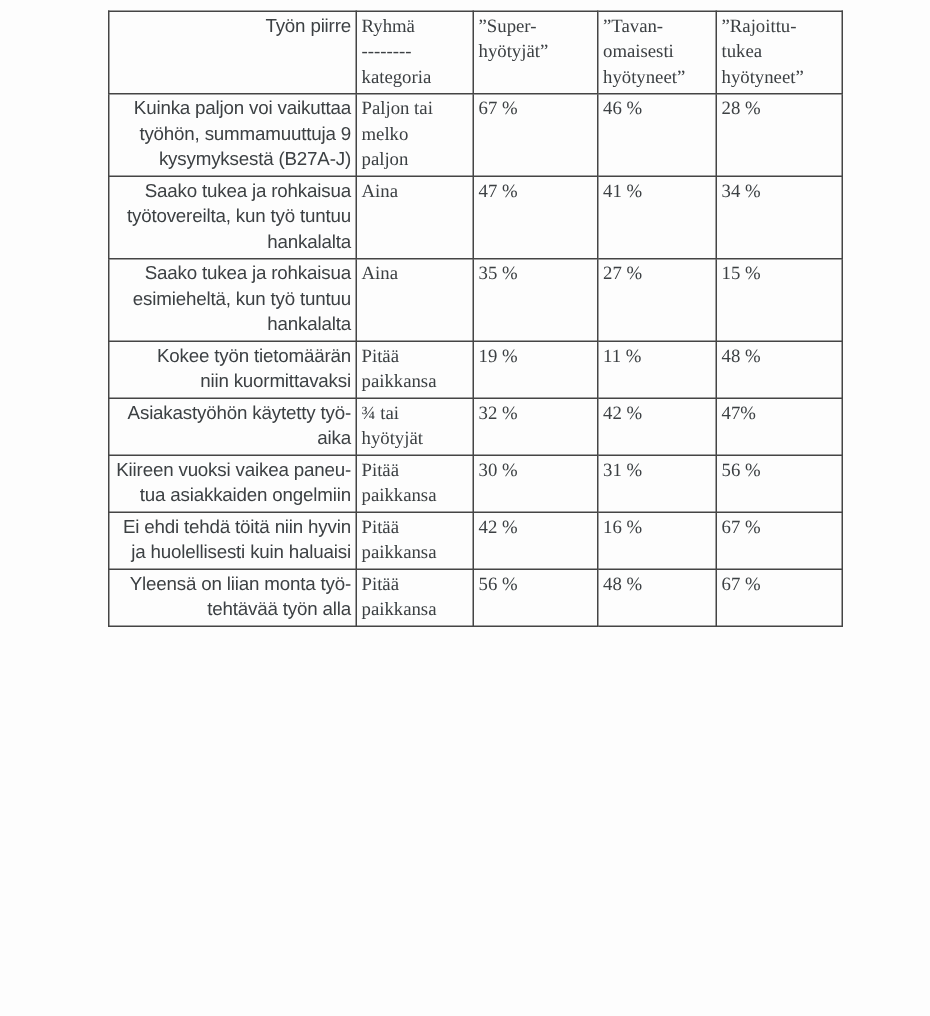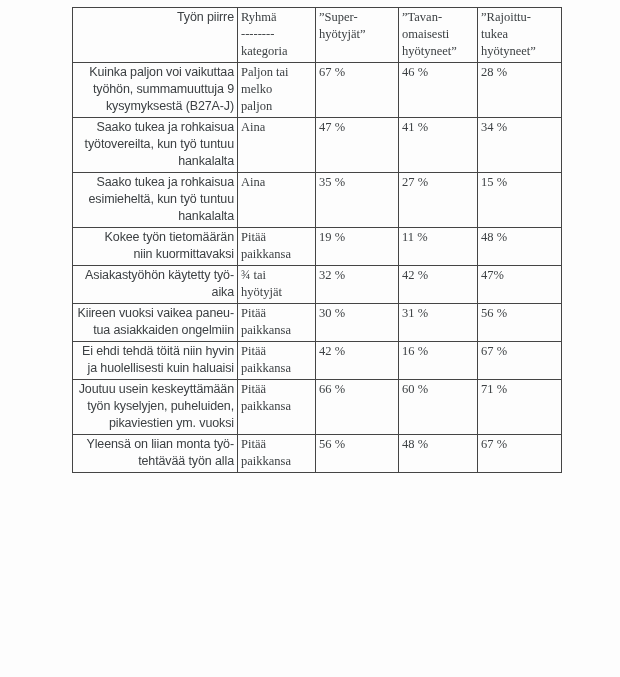--- a/index.html
+++ b/index.html
@@ -148,30 +148,20 @@
       <tr>
         <td class="cell-left">Ei ehdi tehdä töitä niin hyvin
 ja huolellisesti kuin haluaisi</td>
         <td class="cell-center">Pitää
 paikkansa</td>
         <td class="cell-center">42 %</td>
         <td class="cell-center">16 %</td>
         <td class="cell-center">67 %</td>
       </tr>
       <tr>
-        <td class="cell-left">Joutuu usein keskeyttämään
-työn kyselyjen, puheluiden,
-pikaviestien ym. vuoksi</td>
-        <td class="cell-center">Pitää
-paikkansa</td>
-        <td class="cell-center">66 %</td>
-        <td class="cell-center">60 %</td>
-        <td class="cell-center">71 %</td>
-      </tr>
-      <tr>
         <td class="cell-left">Yleensä on liian monta työ-
 tehtävää työn alla</td>
         <td class="cell-center">Pitää
 paikkansa</td>
         <td class="cell-center">56 %</td>
         <td class="cell-center">48 %</td>
         <td class="cell-center">67 %</td>
       </tr>
     </tbody>
   </table>

